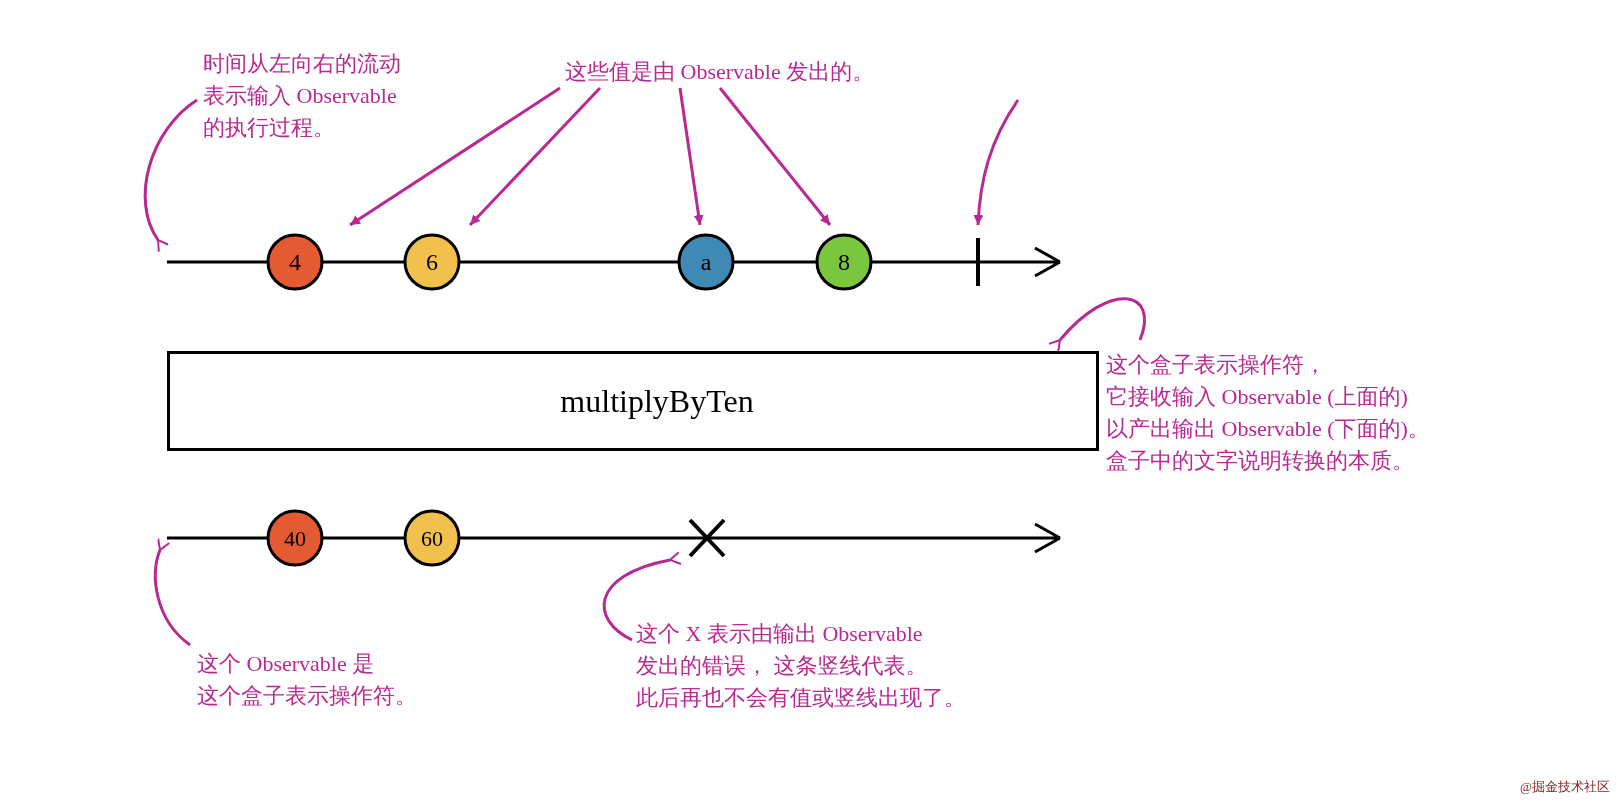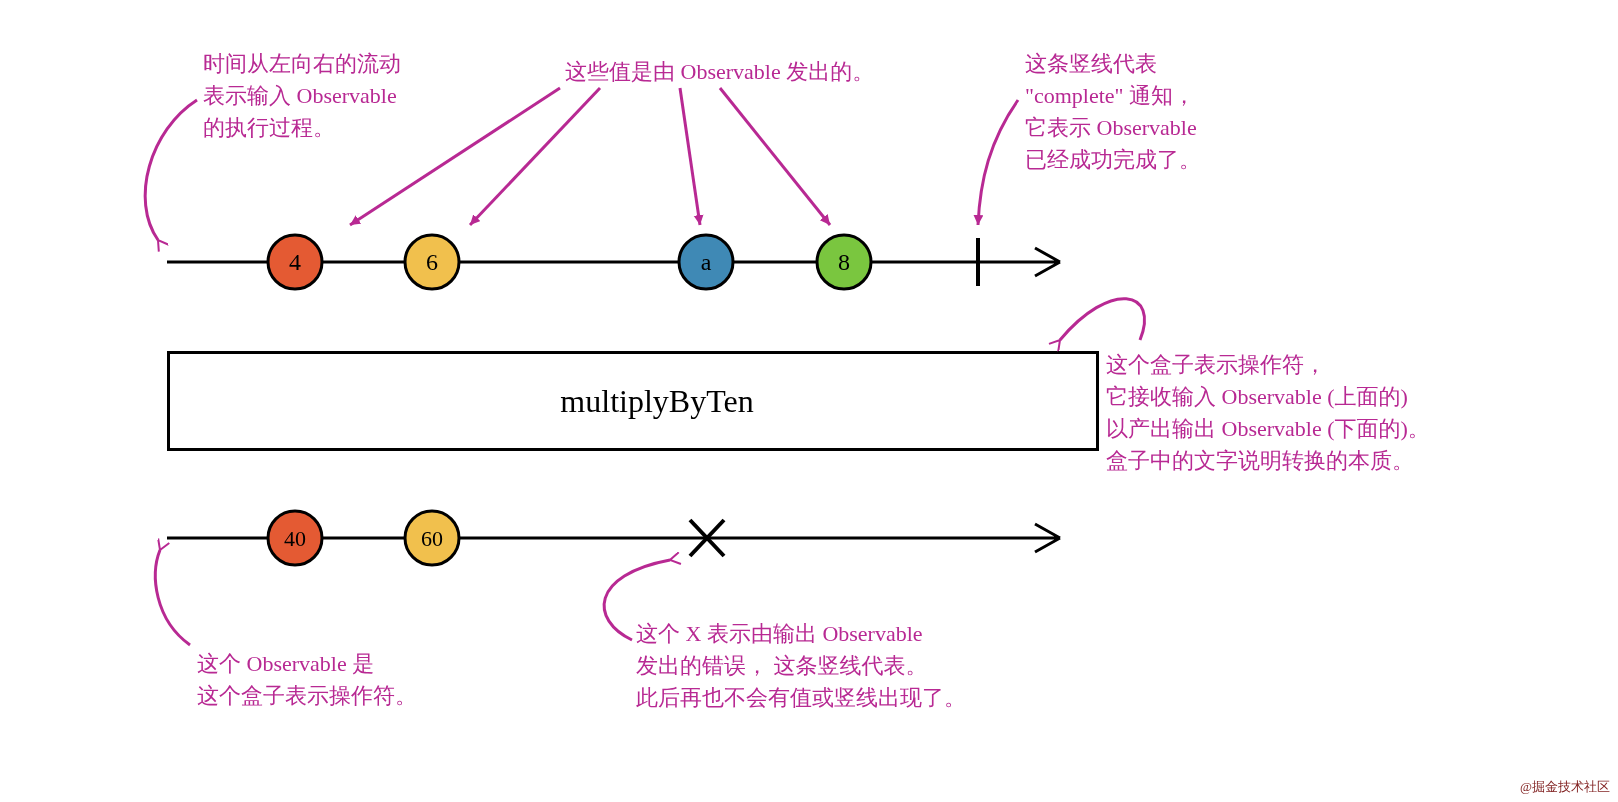--- a/index.html
+++ b/index.html
@@ -42,24 +42,20 @@
 </style>
 </head>
 <body>
 
 <div class="canvas">
 
   <div class="annotation" style="left:203px; top:48px;">时间从左向右的流动
 表示输入 Observable
 的执行过程。</div>
   <div class="annotation" style="left:531px; top:56px;margin-left:34px;">这些值是由 Observable 发出的。</div>
-  <div class="annotation" style="left:1025px; top:48px;">这条竖线代表
-"complete" 通知，
-它表示 Observable
-已经成功完成了。</div>
   <div class="annotation" style="left:1106px; top:349px;">这个盒子表示操作符，
 它接收输入 Observable (上面的)
 以产出输出 Observable (下面的)。
 盒子中的文字说明转换的本质。</div>
   <div class="annotation" style="left:197px; top:648px;">这个 Observable 是
 这个盒子表示操作符。</div>
   <div class="annotation" style="left:636px; top:618px;">这个 X 表示由输出 Observable
 发出的错误， 这条竖线代表。
 此后再也不会有值或竖线出现了。</div>
 

